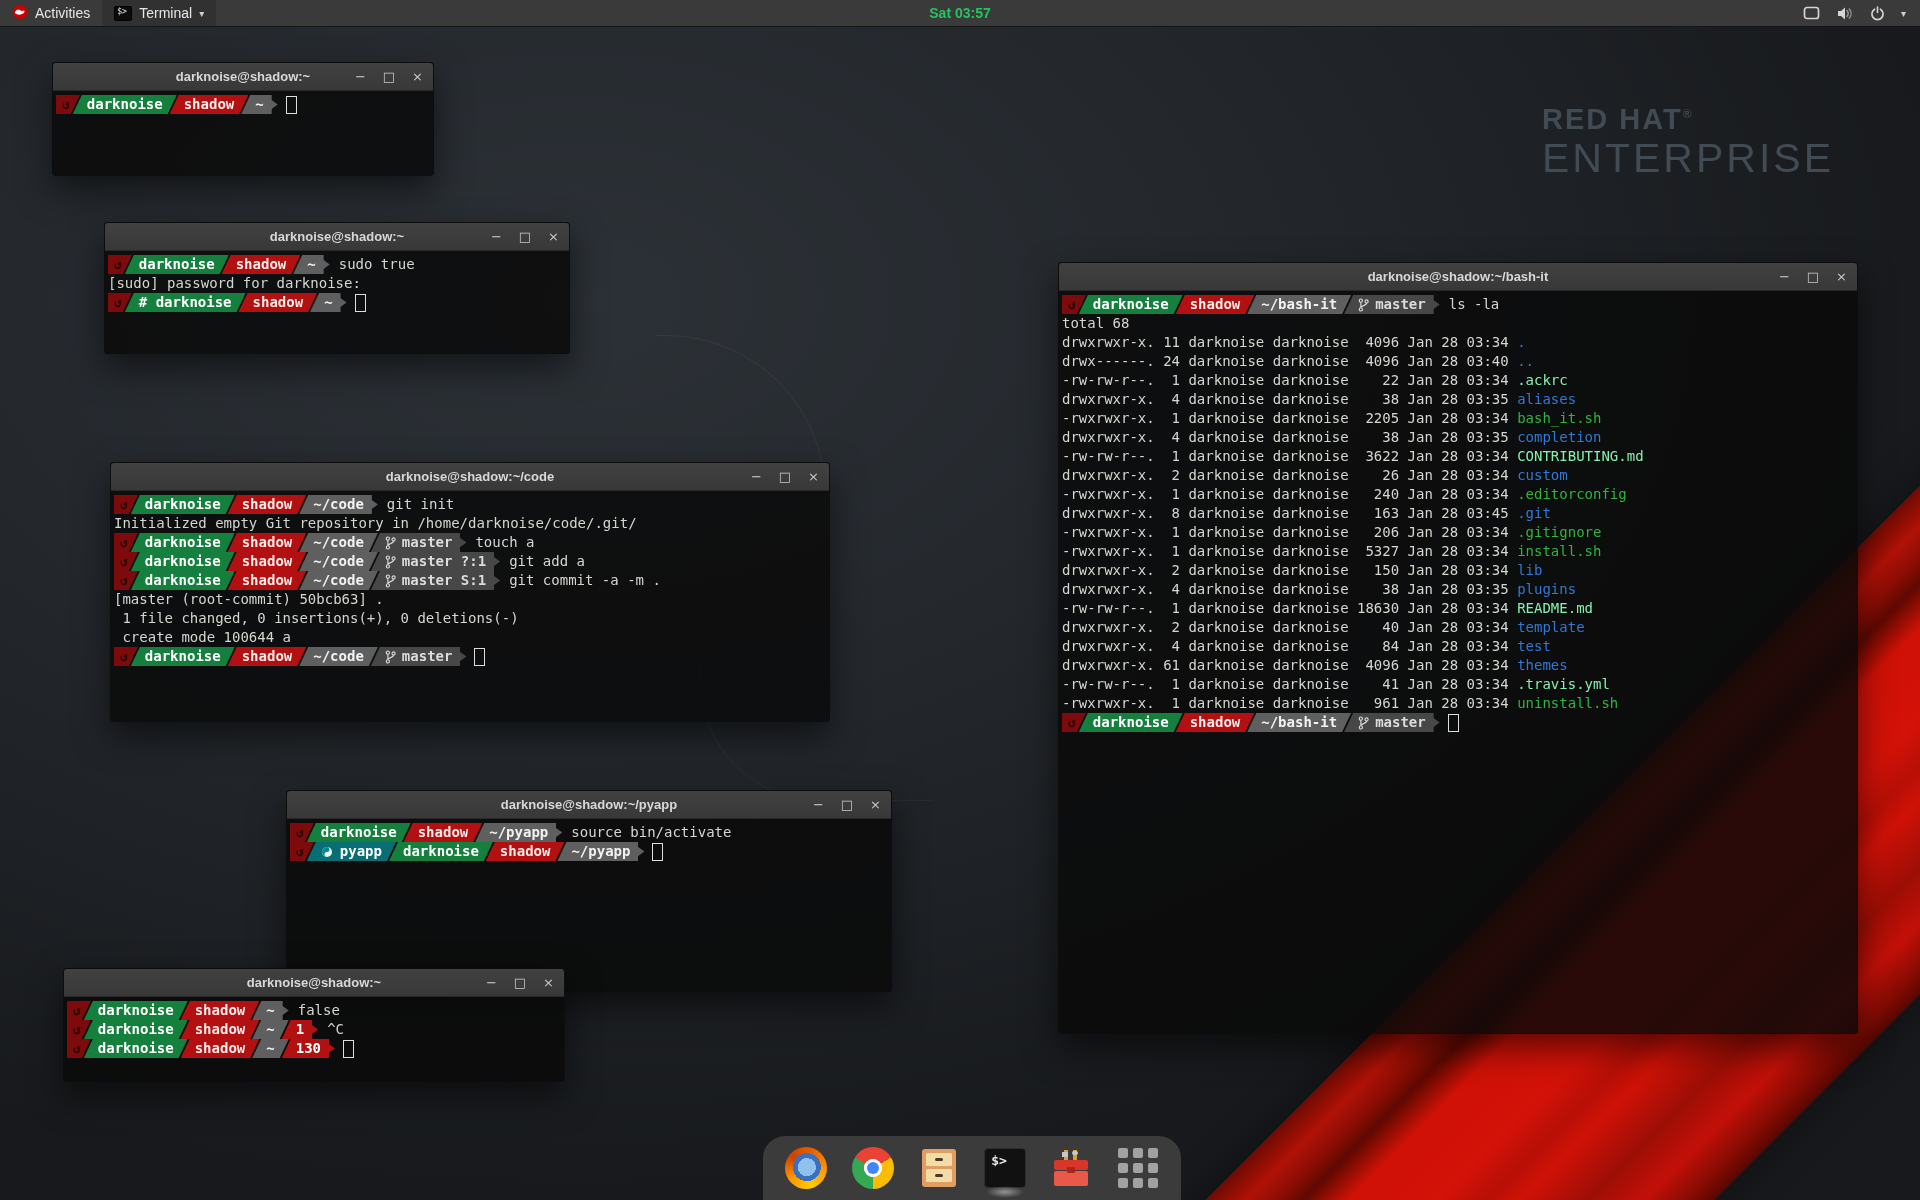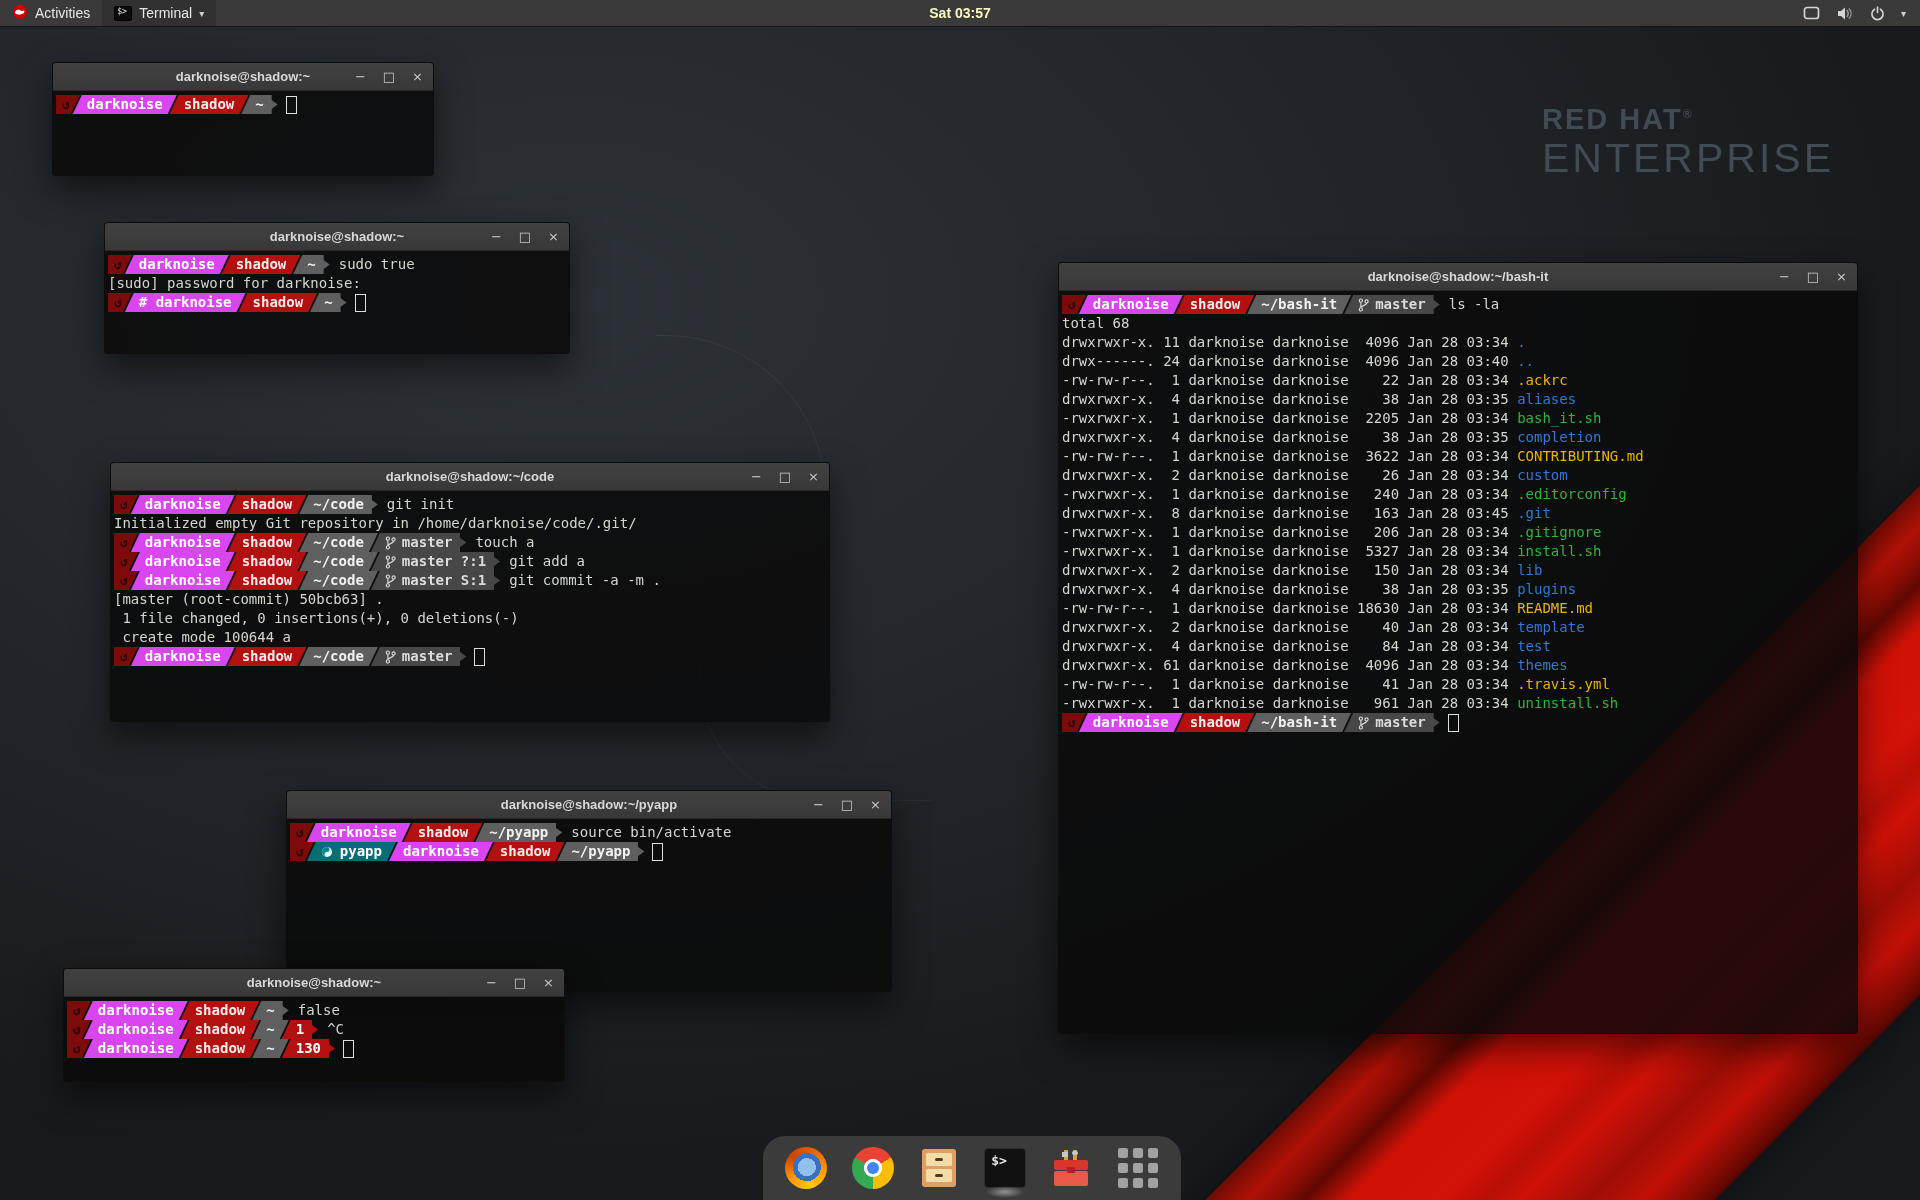--- a/index.html
+++ b/index.html
@@ -37,57 +37,57 @@
   .rhel-logo sup{font-size:12px;}
   
   .topbar{position:absolute;left:0;top:0;width:1920px;height:26px;background:#3a3a3a;
     border-bottom:1px solid #141414;color:#e6e6e6;font-size:14px;display:flex;align-items:center;z-index:50;gap:28px;}
   .tb-left{display:flex;align-items:center;height:100%;}
   .tb-item{display:flex;align-items:center;gap:7px;padding:0 12px;height:100%;cursor:default;}
   .appmenu{background:#313131;}
   .term-mini{width:18px;height:15px;background:#0c0c0c;border:1px solid #000;border-radius:2px;
     color:#e8e8e8;font-family:"DejaVu Sans Mono",monospace;font-size:8px;line-height:8px;padding:1px 0 0 2px;box-sizing:border-box;}
   .caret{font-size:10px;color:#cfcfcf;}
-  .tb-clock{position:absolute;left:50%;transform:translateX(-50%);font-size:14px;font-weight:bold;color:#fef9c3;height:100%;display:flex;align-items:center;padding:0 10px;}
+  .tb-clock{position:absolute;left:50%;transform:translateX(-50%);font-size:14px;font-weight:bold;color:#22c55e;height:100%;display:flex;align-items:center;padding:0 10px;}
   .tb-right{margin-left:auto;display:flex;align-items:center;gap:16px;padding-right:14px;height:100%;}
   .tb-right svg{display:block;}
   
   .window{position:absolute;background:rgba(10,10,10,0.84);border:1px solid #0d0d0d;
     box-shadow:0 14px 34px rgba(0,0,0,.55);border-radius:3px;z-index:10;}
   .titlebar{height:27px;background:linear-gradient(#414141,#383838);border-bottom:1px solid #282828;
     border-radius:3px 3px 0 0;position:relative;display:flex;align-items:center;justify-content:center;}
   .titlebar .title{font-size:13px;font-weight:bold;color:#d8d8d8;}
   .controls{position:absolute;right:10px;top:0;height:100%;display:flex;align-items:center;gap:17px;}
   .wbtn{color:#c9c9c9;font-size:13px;line-height:13px;cursor:default;font-family:"DejaVu Sans",sans-serif;}
   .term{padding:4px 4px 0 3px;font-family:"DejaVu Sans Mono",monospace;font-size:14px;line-height:19px;
     color:#d3d7cf;white-space:pre;}
   .line{height:19px;display:flex;align-items:stretch;}
   .line.out{display:block;}
   .seg{display:inline-flex;align-items:center;font-weight:bold;padding:0 14px;
     clip-path:polygon(9px 0, 100% 0, calc(100% - 9px) 100%, 0 100%);margin-left:-7px;color:#fff;}
   .seg.first{clip-path:polygon(0 0, 100% 0, calc(100% - 9px) 100%, 0 100%);margin-left:0;padding-left:6px;}
   .seg.last{clip-path:polygon(9px 0, 100% 0, 100% 100%, 0 100%);padding-right:8px;}
   .seg-leader{background:#7e0b0b;padding:0 10px 0 5px;}
   .leader-glyph{color:#2a0303;font-size:13px;font-weight:bold;}
-  .seg-user{background:#d946ef;}
+  .seg-user{background:#15803d;}
   .seg-host{background:#b31111;color:#ffeaea;}
   .seg-path{background:#5f5f5f;color:#f2f2f2;}
   .seg-git{background:#474747;color:#dcdcdc;}
   .seg-status{background:#b31111;}
   .seg-venv{background:#086e74;}
   .seg-venv .vicon{margin-right:7px;display:inline-flex;}
   .seg-git svg{margin-right:6px;}
   .arrow{width:13px;background:#5f5f5f;clip-path:polygon(0 0, 100% 50%, 0 100%);margin-left:-7px;}
   .arrow.from-git{background:#474747;}
   .arrow.from-status{background:#b31111;}
   .cmd{margin-left:9px;color:#d3d7cf;}
   .cursor{display:inline-block;width:9px;height:16px;border:1px solid #dedede;align-self:center;margin-left:8px;}
   .fn-dir{color:#3178d8;}
   .fn-exe{color:#2fb43c;}
-  .fn-file{color:#eab308;}
+  .fn-file{color:#86efac;}
   
   .dock{position:absolute;left:763px;top:1136px;width:418px;height:64px;background:#3b3b3b;
     border-radius:22px 22px 0 0;display:flex;align-items:center;justify-content:space-evenly;z-index:40;}
   .dock-item{position:relative;width:46px;height:46px;display:flex;align-items:center;justify-content:center;cursor:pointer;}
   .glow{position:absolute;bottom:-7px;left:4px;right:4px;height:12px;border-radius:50%;
     background:radial-gradient(ellipse at center, rgba(255,255,255,.45) 0%, rgba(255,255,255,0) 70%);}
   .ico-firefox{width:42px;height:42px;border-radius:50%;
     background:radial-gradient(circle at 52% 48%, #8fc0ee 0 9px, #3a70c0 9px 14px, rgba(0,0,0,0) 14px),
     conic-gradient(from 20deg, #e66000, #ff9500, #ffcb00, #ff9500, #cc4400, #e66000);}
   .ico-chrome{width:42px;height:42px;border-radius:50%;position:relative;

